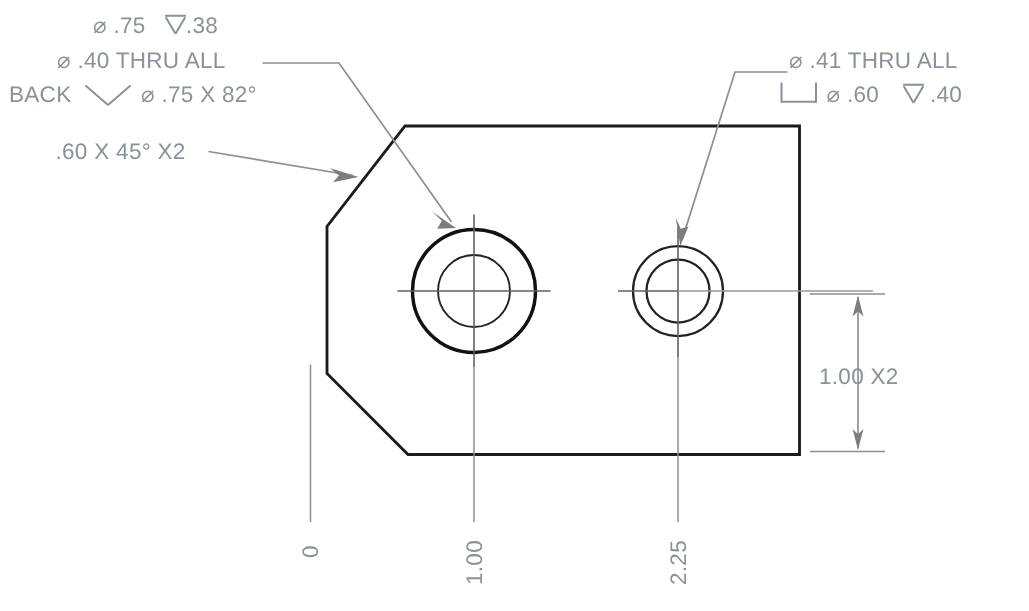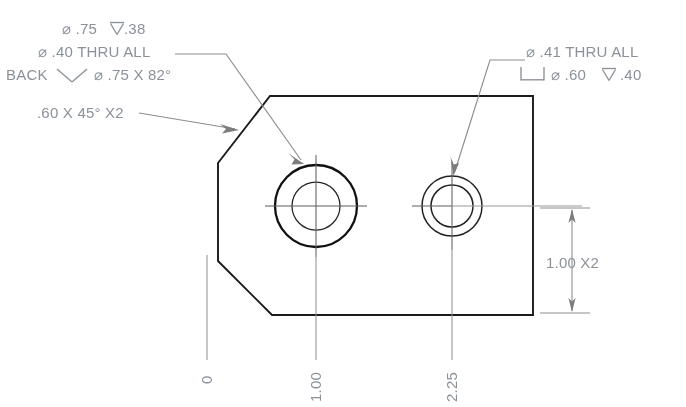--- a/index.html
+++ b/index.html
@@ -10,21 +10,21 @@
   body {
     width: 686px;
     height: 407px;
     position: relative;
     overflow: hidden;
     font-family: "Liberation Sans", sans-serif;
   }
   #drawing-root {
     position: absolute;
     left: 0;
-    top: 12px;
+    top: 0;
     width: 686px;
     height: 341px;
   }
   svg.cad {
     display: block;
     width: 686px;
     height: 407px;
   }
   text.anno {
     font-family: "Liberation Sans", sans-serif;

